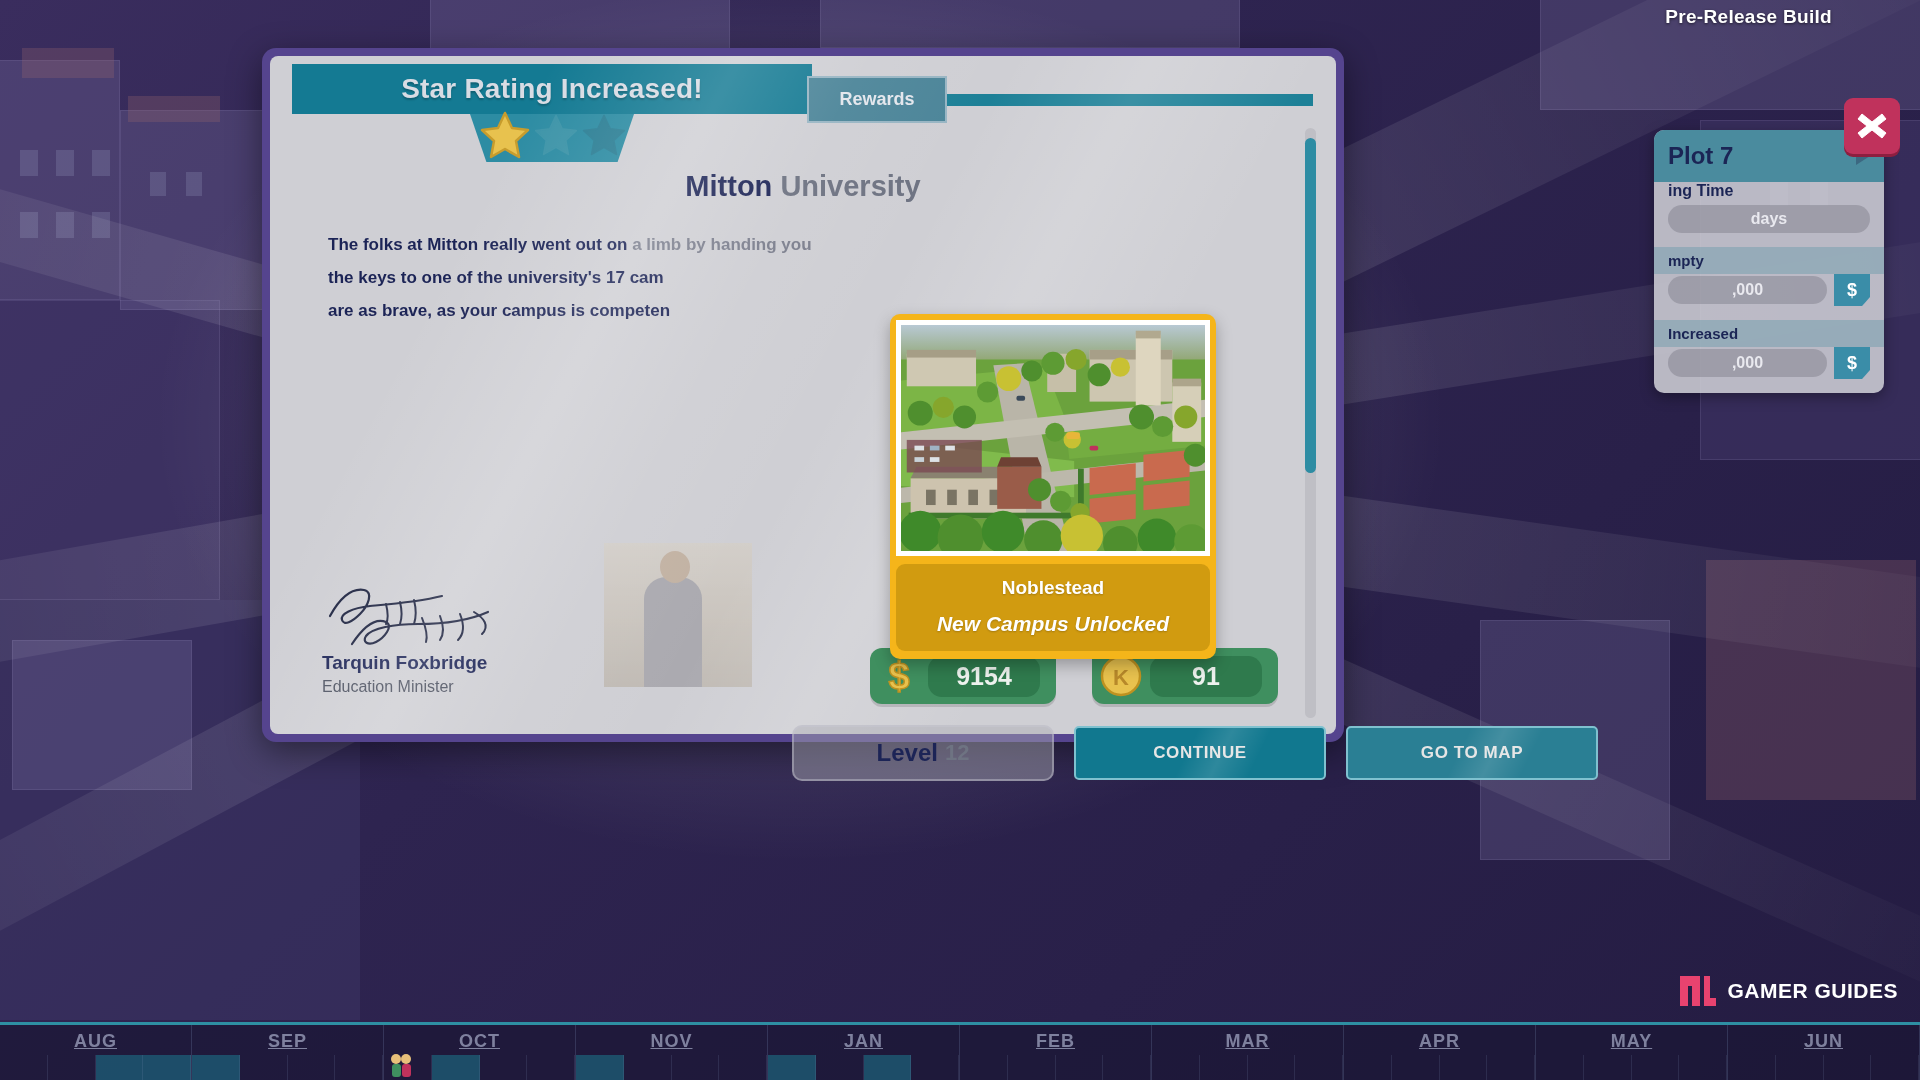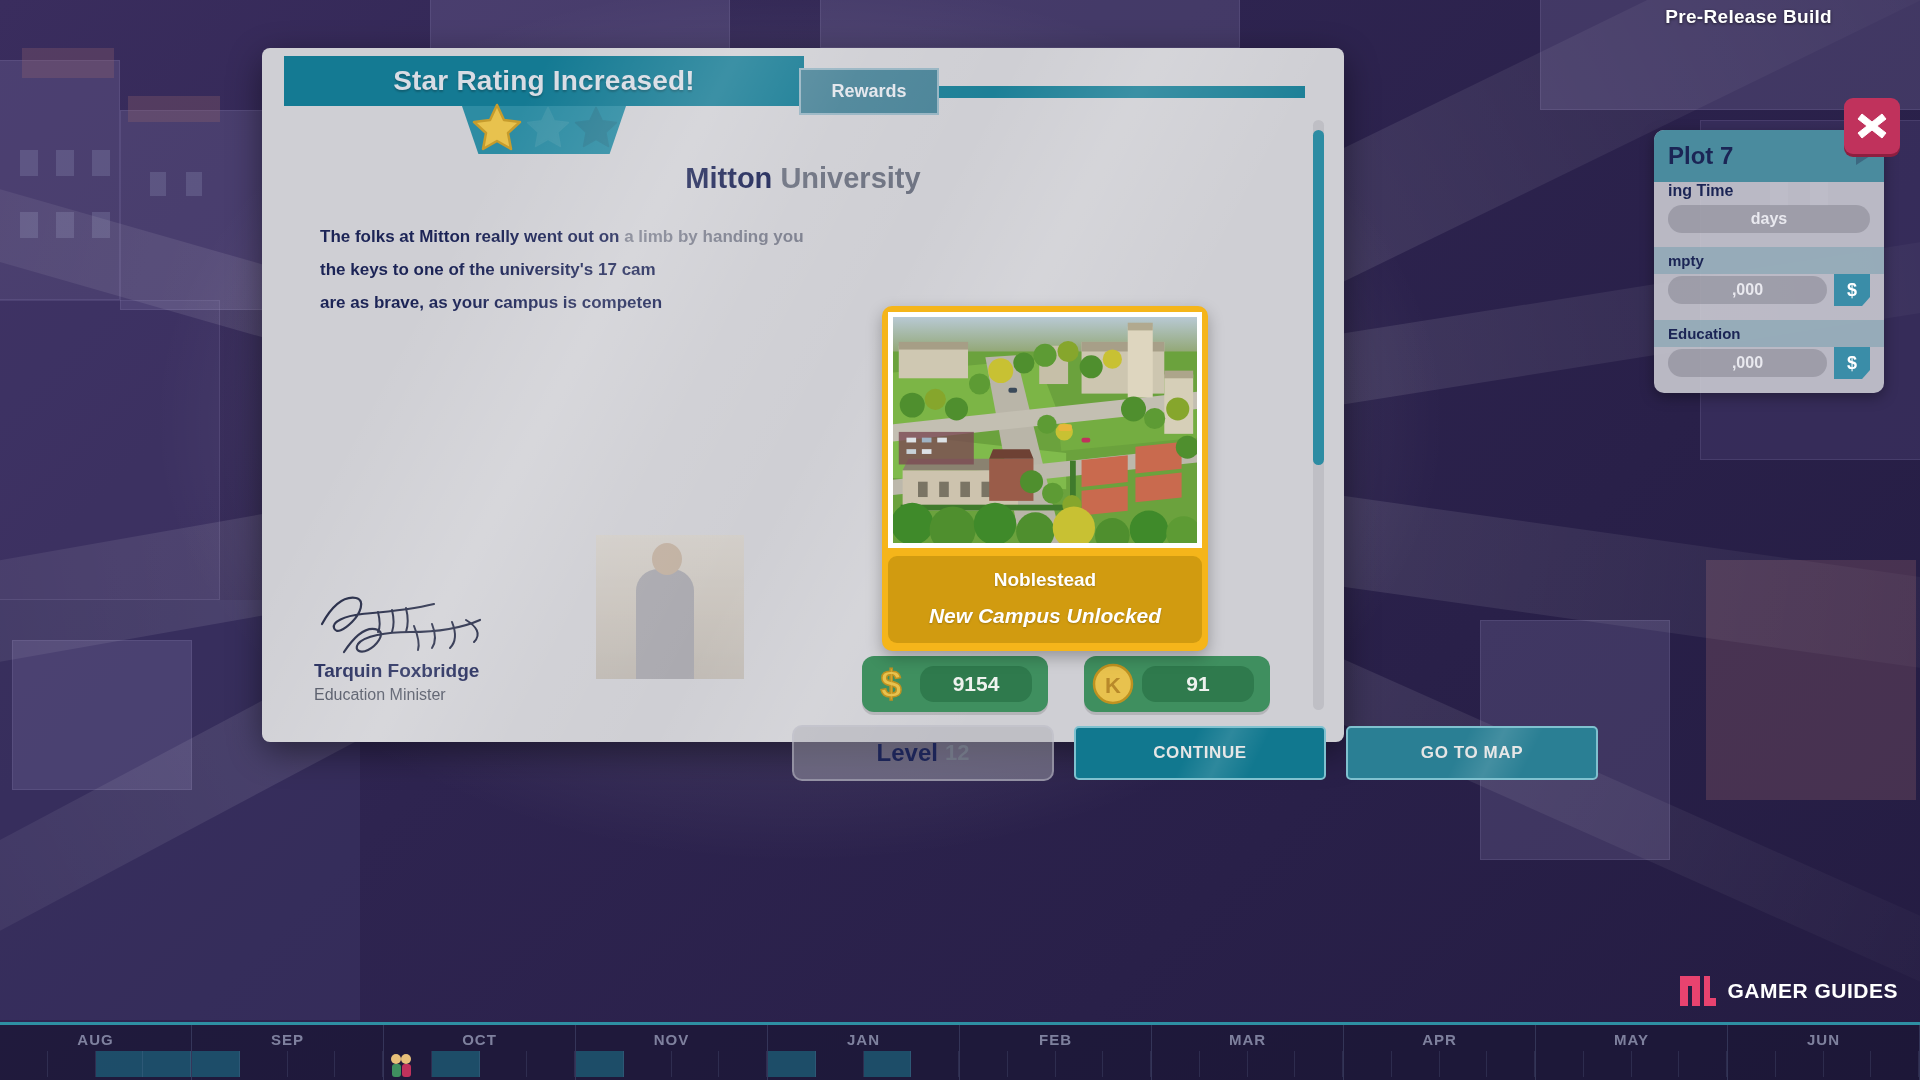--- a/index.html
+++ b/index.html
@@ -133,38 +133,39 @@
     border-top: 3px solid #2e8fa3;
     display: flex;
   }
   .tl-month {
     flex: 1;
     border-right: 1px solid rgba(120,140,180,0.25);
     position: relative;
   }
   .tl-name {
     color: rgba(205,215,240,0.55);
-    font-size: 15px; font-weight: bold; letter-spacing: 1px;
-    text-align: center; padding-top: 6px;
+    font-size: 18px; font-weight: bold; letter-spacing: 1px;
+    text-align: center; padding-top: 6px; text-decoration: underline;
   }
   .tl-cells { display: flex; height: 26px; margin-top: 3px; }
   .tl-cell { flex: 1; border-right: 1px solid rgba(120,140,180,0.18); }
   .tl-cell.fill { background: rgba(30,95,120,0.75); }
   .tl-marker {
     position: absolute; left: 4px; top: 28px;
     width: 26px; height: 24px;
   }
 
   
   #dialog {
     position: absolute;
     left: 262px; top: 48px;
     width: 1082px; height: 694px;
     background: #55448e;
     border-radius: 14px;
+    padding: 8px;
     box-shadow: 0 10px 34px rgba(0,0,0,0.45);
   }
   #dialog-inner {
     width: 100%; height: 100%;
     background: #cfcfd4;
     border-radius: 8px;
     position: relative;
     overflow: hidden;
   }
   
@@ -338,21 +339,21 @@
   .cur-icon {
     width: 46px; height: 46px;
     display: flex; align-items: center; justify-content: center;
     margin-right: 6px;
     flex-shrink: 0;
   }
   .cur-val {
     flex: 1;
     background: #2f7a4d;
     border-radius: 14px;
-    color: #eef2ee; font-size: 21px; font-weight: bold;
+    color: #eef2ee; font-size: 25px; font-weight: bold;
     text-align: center; padding: 6px 10px;
   }
 
   
   #footer {
     position: absolute; left: 522px; bottom: -48px;
     width: 818px; height: 74px;
     display: flex; align-items: center; gap: 20px;
     z-index: 14;
     margin-left: 8px;
@@ -449,21 +450,21 @@
       <div class="plot-value"> days</div>
     </div>
   </div>
   <div class="plot-band">mpty</div>
   <div class="plot-sub">
     <div class="plot-row">
       <div class="plot-value">,000</div>
       <div class="plot-coin">$</div>
     </div>
   </div>
-  <div class="plot-band">Education</div>
+  <div class="plot-band">Increased</div>
   <div class="plot-sub">
     <div class="plot-row">
       <div class="plot-value">,000</div>
       <div class="plot-coin">$</div>
     </div>
   </div>
 </div>
 
 <div id="close-btn">
   <svg width="34" height="34" viewBox="0 0 34 34">

